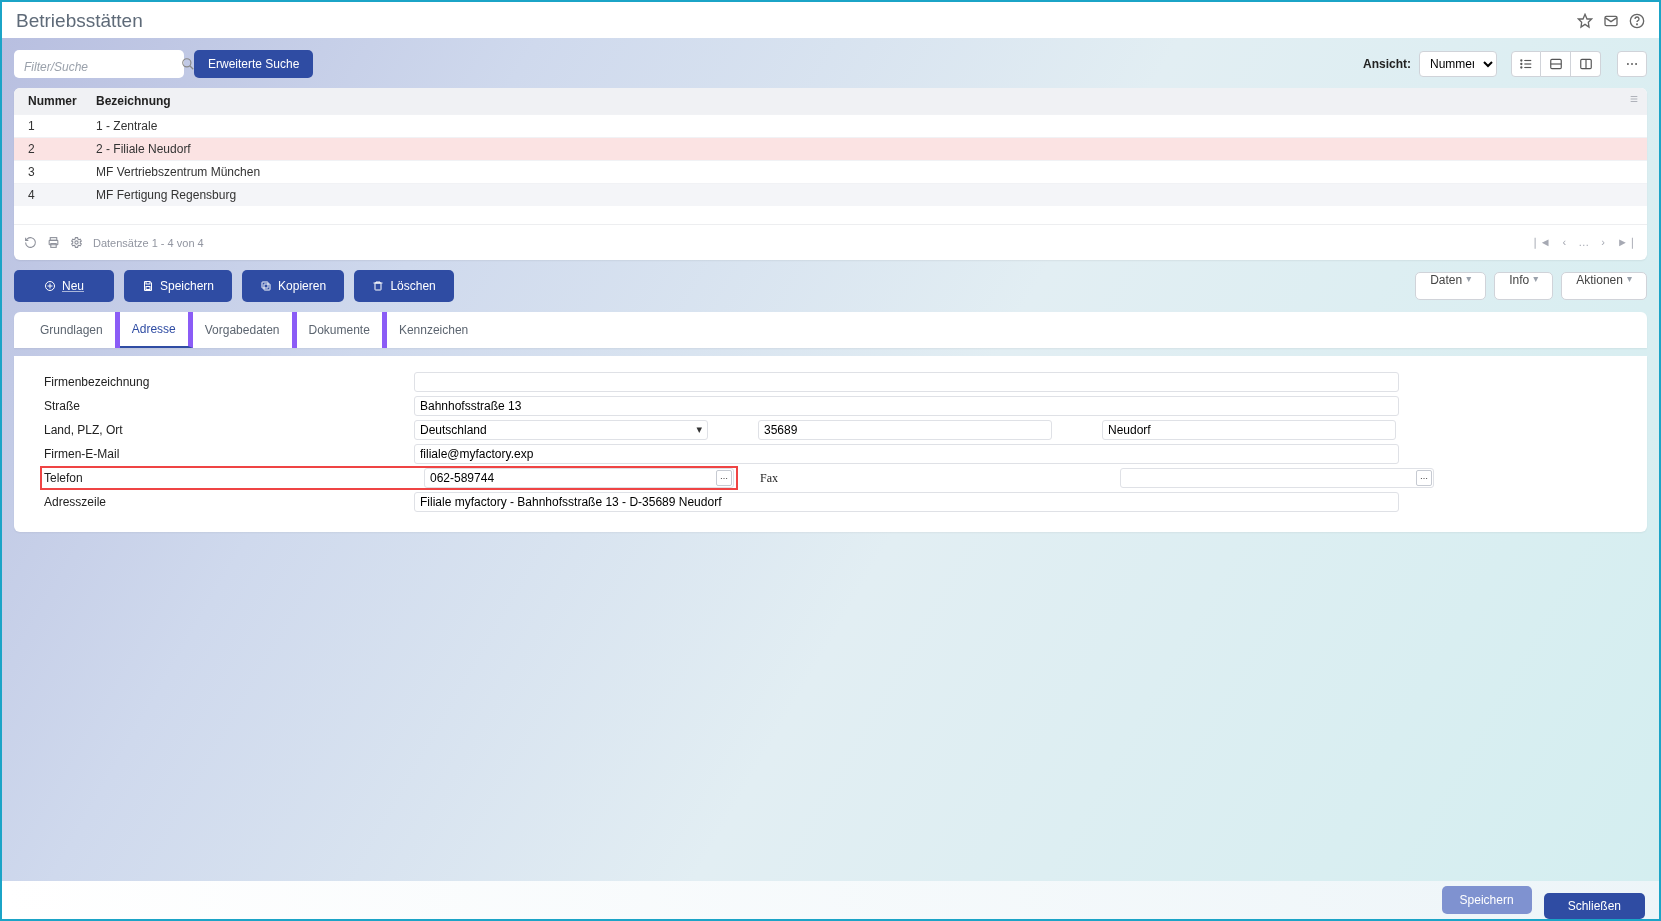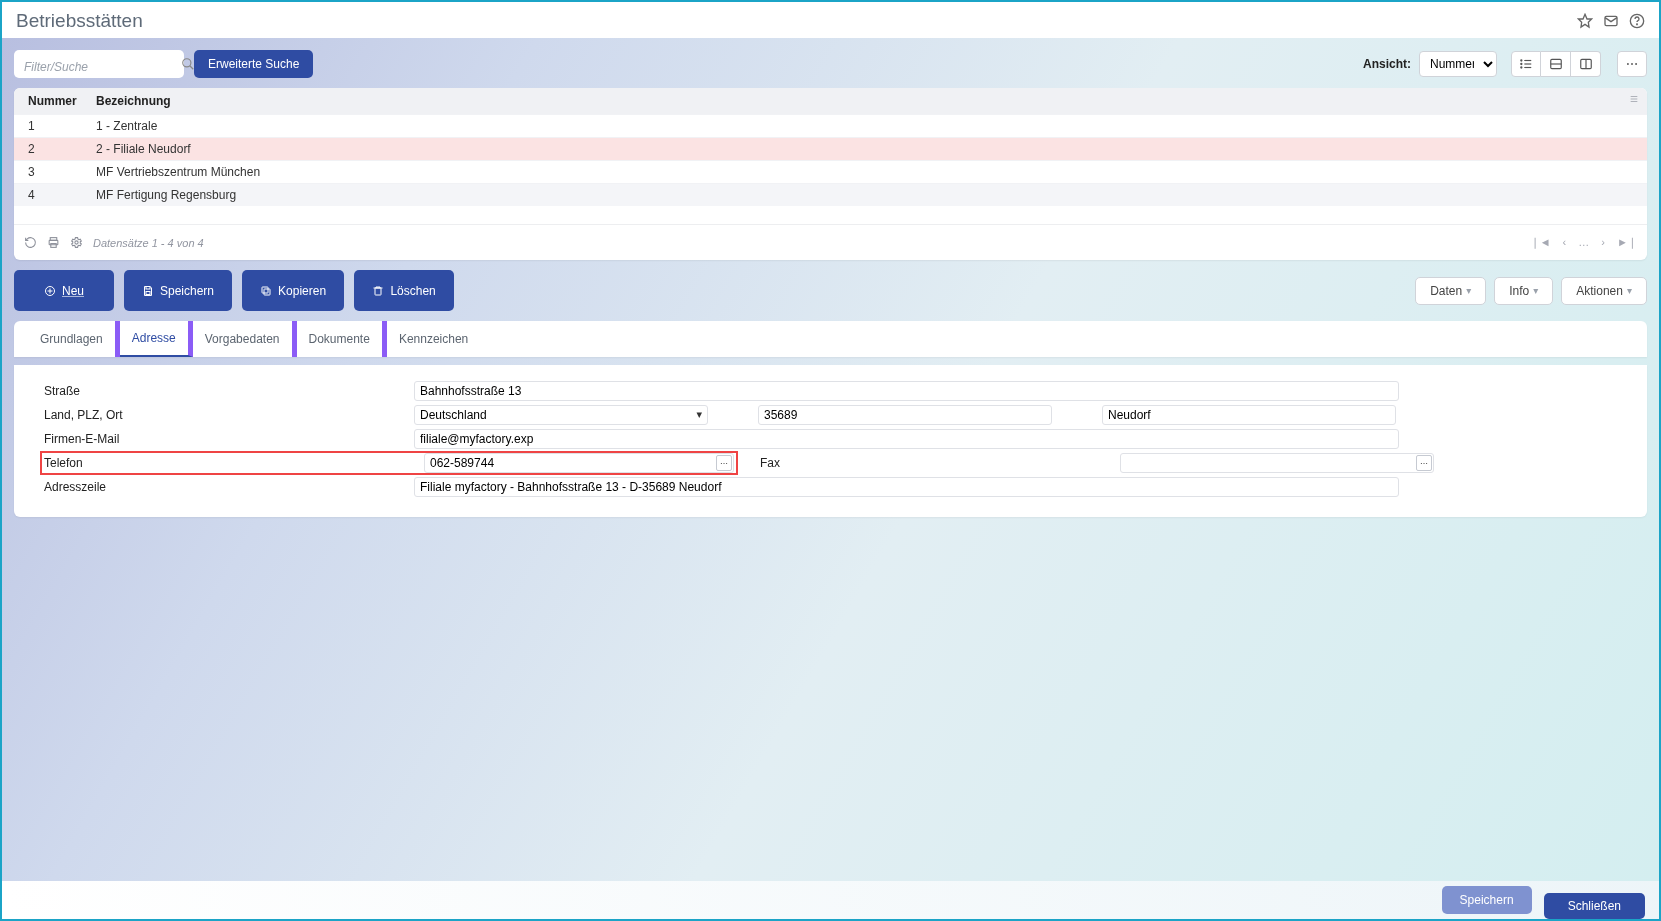--- a/index.html
+++ b/index.html
@@ -90,37 +90,37 @@
   .grid-row.even { background: #f4f5f8; }
   .grid-row.sel { background: #fbe3e3; }
   .grid-row .col-num { font-weight: 400; }
   .grid-footer {
     display: flex; justify-content: space-between; align-items: center;
     height: 36px; padding: 0 10px; color: #86888e; font-size: 11px;
     border-top: 1px solid #edeef0;
   }
   .grid-f-left { display: flex; gap: 10px; align-items: center; }
   .grid-f-left .ficon { cursor: pointer; color: #8d909a; }
-  .rec-count { font-style: italic; color: #9195a0; }
+  .rec-count { color: #9195a0; }
   .grid-f-right { display: flex; gap: 12px; color: #a6a9b3; }
   .grid-f-right span { cursor: pointer; }
   .grid-blank { height: 18px; }
 
   .actionbar { display: flex; justify-content: space-between; align-items: center; margin: 10px 0 0; }
   .action-left { display: flex; gap: 10px; }
   .abtn {
     background: #2f4ca3; color: #fff; border: none; border-radius: 5px;
-    height: 41px; padding: 0 18px; font-size: 12px; cursor: pointer;
+    height: 32px; padding: 0 18px; font-size: 12px; cursor: pointer;
     display: flex; align-items: center; gap: 6px; min-width: 100px; justify-content: center;
   }
   .action-right { display: flex; gap: 8px; }
   .dbtn {
     background: #fff; color: #444; border: 1px solid #d0d3d9; border-radius: 5px;
     height: 28px; padding: 0 14px; font-size: 12px; cursor: pointer;
-    display: flex; align-items: center; gap: 4px;
+    display: flex; align-items: flex-start; gap: 4px;
   }
   .dbtn .chev { color: #9aa1ab; font-size: 10px; }
 
   .tabbar {
     background: #fff; border-radius: 6px 6px 0 0; margin-top: 10px;
     display: flex; align-items: center; height: 36px; padding: 0 14px;
     gap: 0; box-shadow: 0 1px 2px rgba(0,0,0,0.05);
   }
   .tab {
     padding: 0 12px; height: 36px; display: flex; align-items: center;
@@ -153,21 +153,21 @@
   }
   .highlight-row .flabel { width: 368px; }
   .finput.tel { width: 310px; }
   .input-with-btn { position: relative; display: inline-flex; align-items: center; padding-left: 20px; }
   .input-btn {
     position: absolute; right: 2px; top: 2px; width: 16px; height: 16px;
     border: 1px solid #c6cad2; border-radius: 2px; background: #fff; display: flex;
     align-items: center; justify-content: center; font-size: 8px; color: #333; cursor: pointer;
   }
   .fax-group { display: flex; align-items: center; margin-left: 22px; }
-  .fax-label { width: 340px; }
+  .fax-label { width: 340px; font-family: Liberation Serif, serif; }
   .finput.fax { width: 314px; }
 
   .footer {
     position: absolute; bottom: 0; left: 0; right: 0; height: 38px;
     display: flex; justify-content: flex-end; align-items: center;
     gap: 12px; padding: 0 14px;
     background: linear-gradient(90deg, rgba(255,255,255,0) 0%, rgba(225,238,244,0.6) 100%);
   }
   .btn-close { background: #2f4ca3; color: #fff; border: none; border-radius: 5px; height: 26px; padding: 0 24px; font-size: 12px; cursor: pointer; margin-top: 12px; }
 </style>
@@ -378,20 +378,24 @@
   <div class="tabbar">
     <div class="tab">Grundlagen</div>
     <div class="tab active">Adresse</div>
     <div class="tab">Vorgabedaten</div>
     <div class="tab">Dokumente</div>
     <div class="tab">Kennzeichen</div>
   </div>
 
   <div class="form-panel">
     <div class="form-row">
+      <div class="flabel">Firmenbezeichnung</div>
+      <input class="finput full" value="" style="">
+    </div>
+    <div class="form-row">
       <div class="flabel">Straße</div>
       <input class="finput full" value="Bahnhofsstraße 13" style="">
     </div>
     <div class="form-row">
       <div class="flabel">Land, PLZ, Ort</div>
       <span class="combo-wrap">
         <input class="finput combo" value="Deutschland" style="">
         <span class="chev">▾</span>
       </span>
       <input class="finput plz" value="35689" style="">

